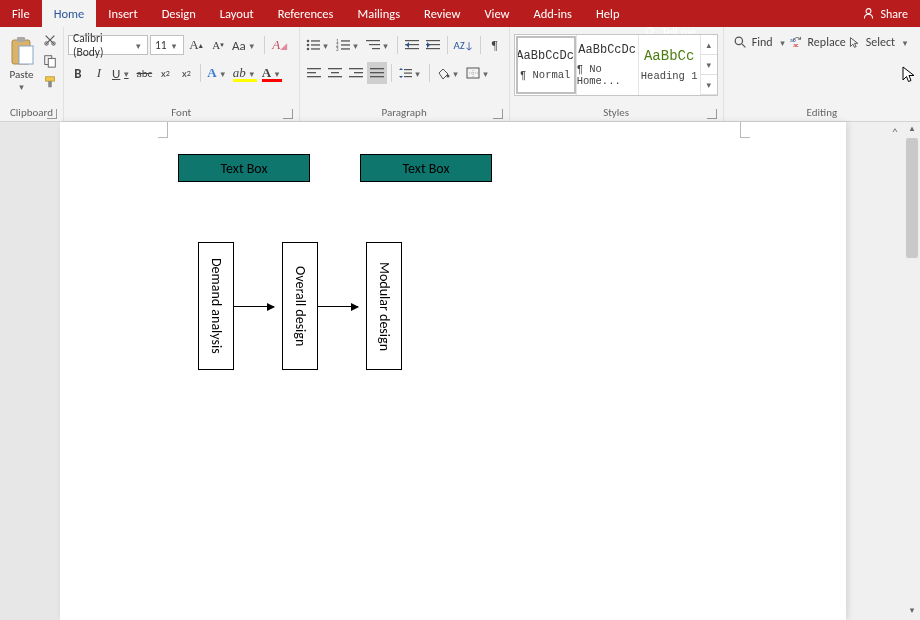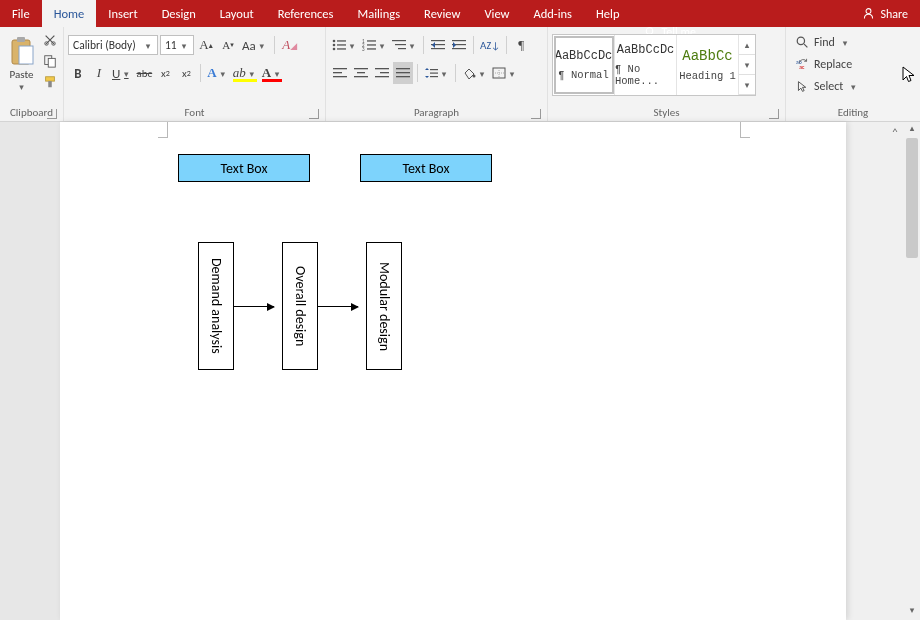--- a/index.html
+++ b/index.html
@@ -28,32 +28,32 @@
   .tbtn .dd { margin-left: 1px; }
   .sep { width: 1px; height: 18px; background: #d0d0d0; margin: 0 3px; }
   .styles-gallery { display: flex; border: 1px solid #c6c6c6; background: #fff; height: 62px; }
   .style-item { width: 62px; border-right: 1px solid #e4e4e4; display: flex; flex-direction: column; align-items: center; justify-content: center; cursor: pointer; font-family: Liberation Mono, monospace; }
   .style-item .preview { font-size: 12px; color: #333; }
   .style-item .preview.blue { color: #4d7c0f; font-size: 14px; }
   .style-item .name { font-size: 10.5px; color: #444; margin-top: 6px; }
   .style-item.sel { outline: 2px solid #bfbfbf; outline-offset: -3px; }
   .styles-scroll { width: 16px; display: flex; flex-direction: column; }
   .styles-scroll div { flex:1; border-bottom:1px solid #e0e0e0; display:flex;align-items:center;justify-content:center;color:#666;font-size:9px;cursor:pointer; }
-  .editing { display:flex; flex-direction:column; gap:2px; padding:3px 6px 0 6px; }
+  .editing { display:flex; gap:2px; padding:3px 6px 0 6px; }
   .ed-row { display:flex; align-items:center; gap:5px; height:20px; cursor:pointer; color:#444; font-size:12px; }
   .doc-area { position:absolute; top:122px; left:0; right:0; bottom:0; background:#f0f0f0; display:flex; }
   .gutter-left { width:60px; background:#e7e7e7; }
   .page { margin-left:0; background:#fff; width:786px; height:100%; position:relative; box-shadow: 2px 0 6px rgba(0,0,0,0.12); }
   .scrollbar { width:16px; background:#f0f0f0; position:absolute; right:0; top:122px; bottom:0; }
   .scrollbar .up, .scrollbar .down { height:16px; text-align:center; font-size:9px; color:#666; cursor:pointer; }
   .scrollbar .track { position:absolute; top:16px; bottom:16px; left:0; right:0; }
   .scrollbar .thumb { position:absolute; top:0; left:2px; right:2px; height:120px; background:#c9c9c9; border-radius:2px; }
   .collapse { position:absolute; right:18px; top:125px; width:14px; height:14px; text-align:center; color:#666; font-size:11px; cursor:pointer; }
   .margin-mark { position:absolute; top:0; width:10px; height:16px; border-left:1px solid #b8b8b8; border-bottom:1px solid #b8b8b8; }
-  .textbox { position:absolute; border:1px solid #000; background:#7dd3fc; display:flex; align-items:center; justify-content:center; font-family:Calibri, sans-serif; font-size:14px; color:#000; }
+  .textbox { position:absolute; border:1px solid #000; background:#0f766e; display:flex; align-items:center; justify-content:center; font-family:Calibri, sans-serif; font-size:14px; color:#000; }
   .flowbox { position:absolute; border:1px solid #000; background:#fff; display:flex; align-items:center; justify-content:center; }
   .flowbox span { writing-mode: vertical-rl; font-family:Calibri, sans-serif; font-size:14px; color:#000; }
   .arrow { position:absolute; height:1px; background:#000; }
   .arrow::after { content:""; position:absolute; right:-1px; top:-3.5px; border-left:8px solid #000; border-top:4px solid transparent; border-bottom:4px solid transparent; }
   .underline-bar { position:absolute; left:2px; right:2px; bottom:2px; height:3px; }
   .cursor-ptr { position:absolute; right:4px; top:66px; }
 </style>
 </head>
 <body>
 
@@ -120,21 +120,21 @@
             </svg>
           </div>
       </div>
     </div>
     <div class="group-label"><span>Clipboard</span><span class="launcher"></span></div>
   </div>
 
   <div class="group" style="width:262px">
     <div class="group-body" style="flex-direction:column;gap:4px;padding-top:4px;width:100%">
       <div class="font-row">
-        <div class="combo" style="width:90px">
+        <div class="combo" style="width:80px">
             <span>Calibri (Body)</span>
             <span class="dd" style="margin-left:auto">▾</span>
           </div>
         <div class="combo" style="width:34px">
             <span>11</span>
             <span class="dd" style="margin-left:auto">▾</span>
           </div>
         <div class="tbtn" style="font-family:serif">A<span style="font-size:8px;vertical-align:super">▴</span></div>
         <div class="tbtn" style="font-family:serif;font-size:11px">A<span style="font-size:7px;vertical-align:super">▾</span></div>
         <div class="tbtn">Aa<span class="dd">▾</span></div>

